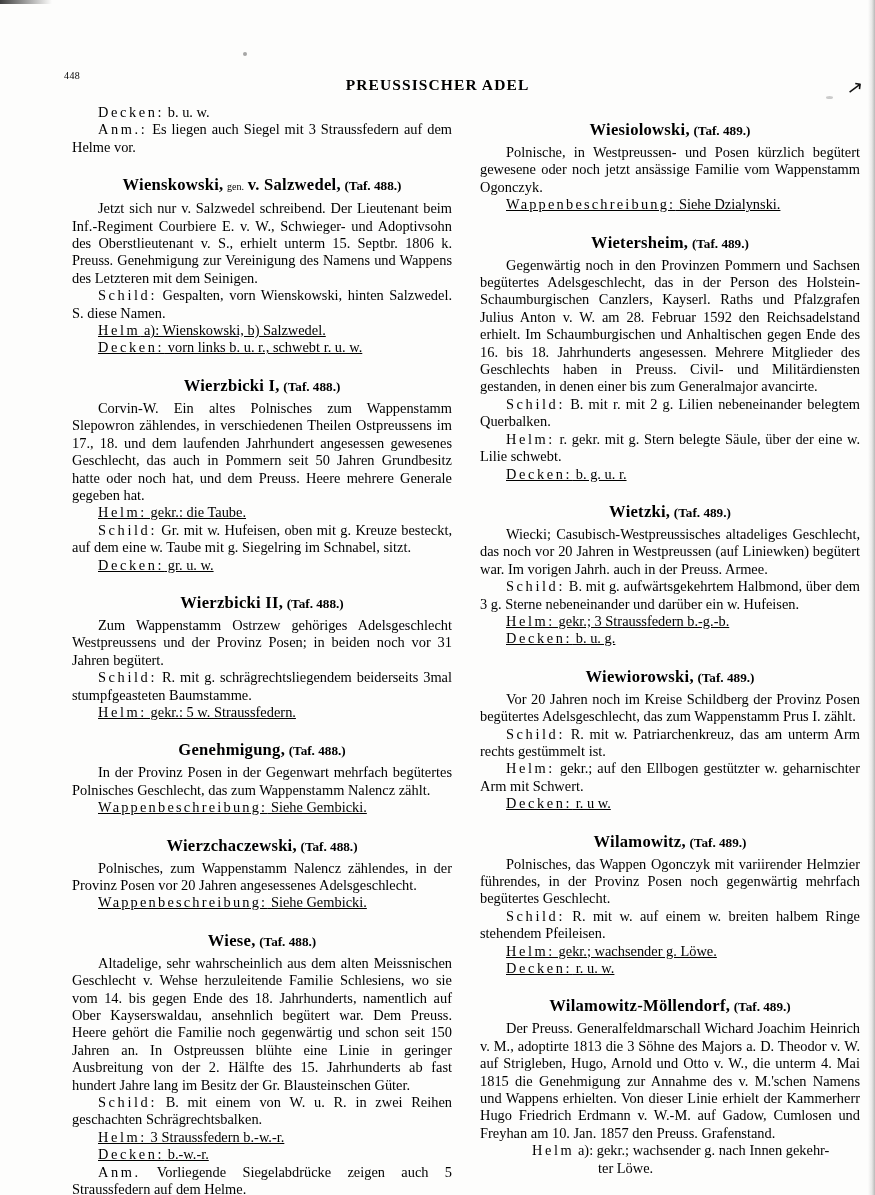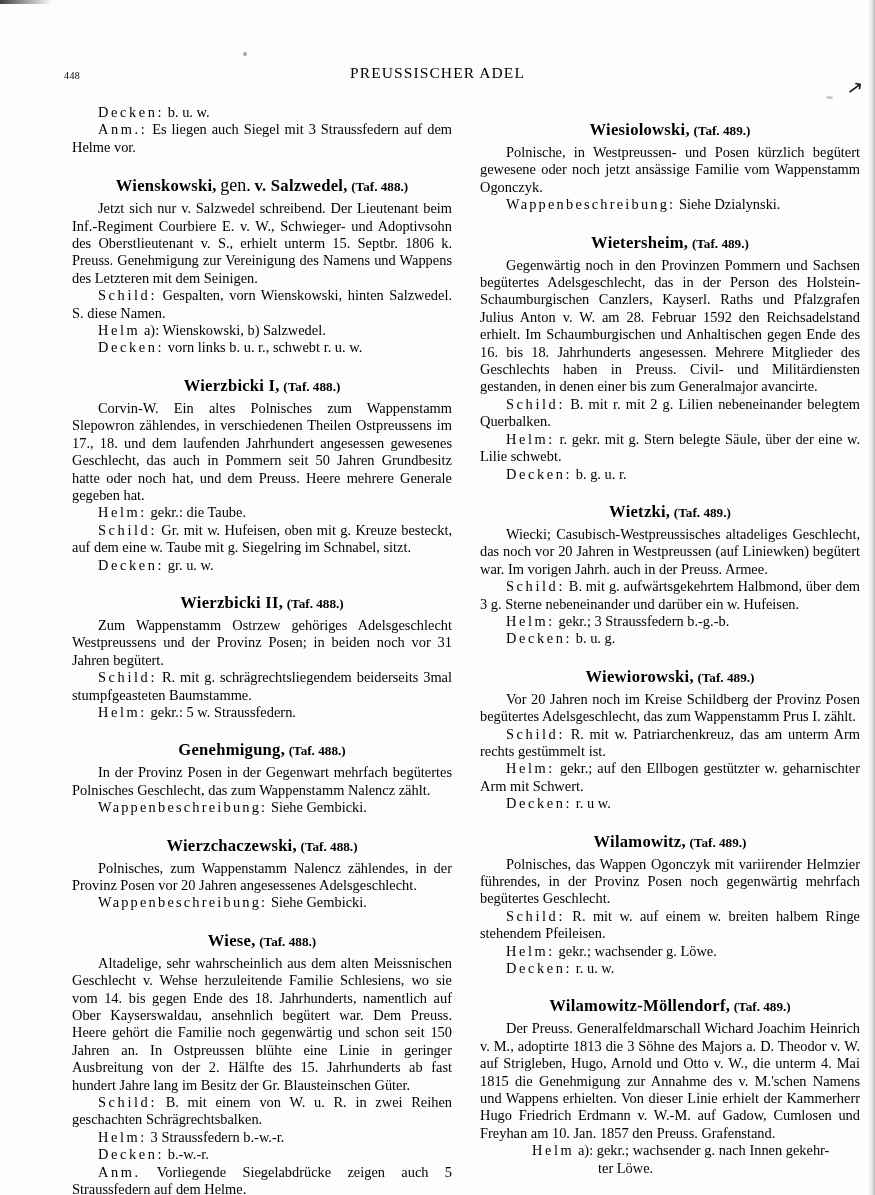--- a/index.html
+++ b/index.html
@@ -60,27 +60,27 @@
     right: 42px;
     width: 7px;
     height: 3px;
     background: rgba(90,90,90,0.30);
     border-radius: 50%;
   }
 
   
   .running-head {
     position: absolute;
-    top: 64px;
+    top: 76px;
     left: 0;
     width: 875px;
     text-align: center;
     font-size: 15.5px;
     letter-spacing: 1.1px;
-    font-weight: 400;
+    font-weight: 700;
   }
   .folio {
     position: absolute;
     top: 70px;
     left: 64px;
     font-size: 10px;
     font-weight: 400;
     letter-spacing: 0.4px;
   }
 
@@ -107,35 +107,35 @@
     line-height: 20px;
   }
   .entry-head.tight { margin-top: 16px; }
   .entry-head .nm {
     font-weight: bold;
     font-size: 16.6px;
     letter-spacing: 0.25px;
   }
   .entry-head .gen {
     font-weight: normal;
-    font-size: 18px;
+    font-size: 10px;
   }
   .entry-head .taf {
     font-weight: bold;
     font-size: 13.2px;
   }
 
   
   p.body {
     margin: 0;
     text-align: justify;
     text-indent: 26px;
     hyphens: manual;
   }
-  p.body.last { text-align: left; }
+  p.body.last { text-align: left; text-decoration: underline; }
 
   
   .lbl {
     letter-spacing: 2.6px;
   }
   .lbl-wide {
     letter-spacing: 2.2px;
   }
 
   

